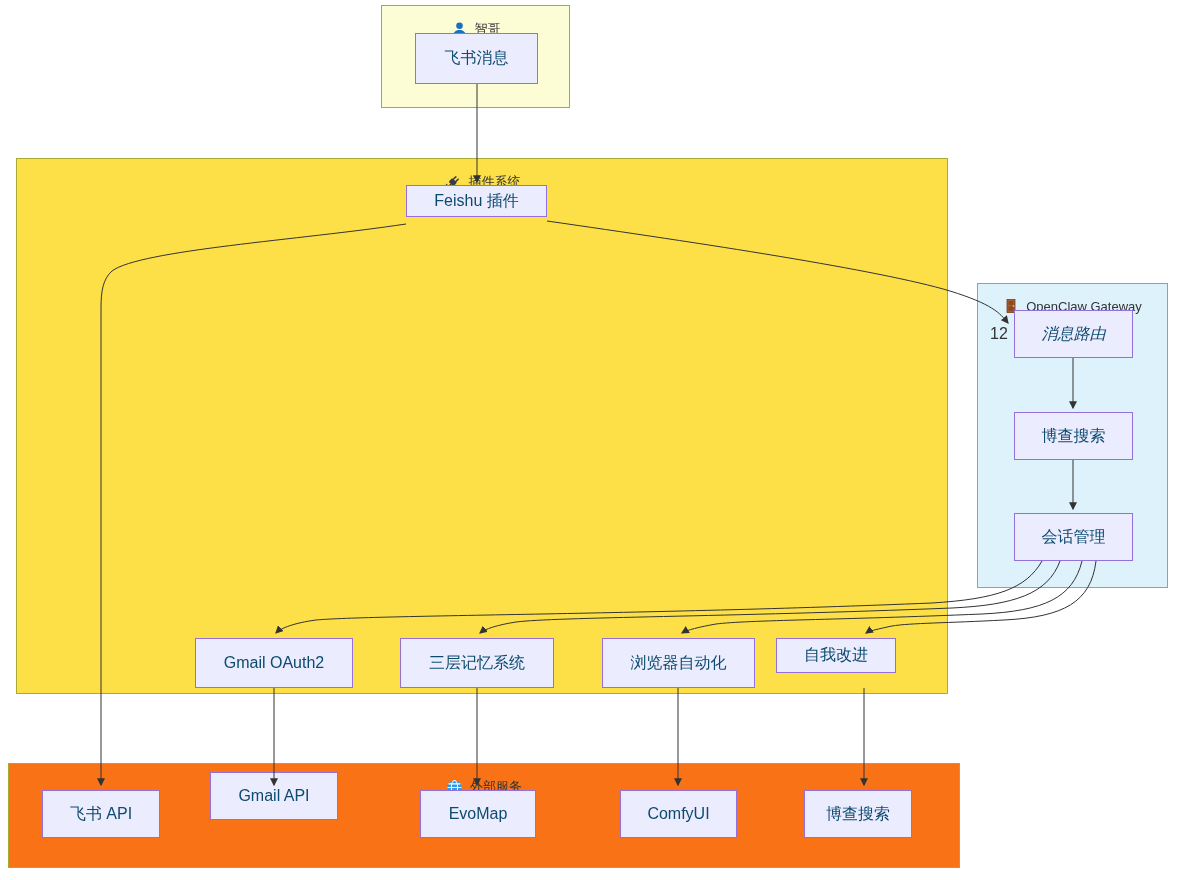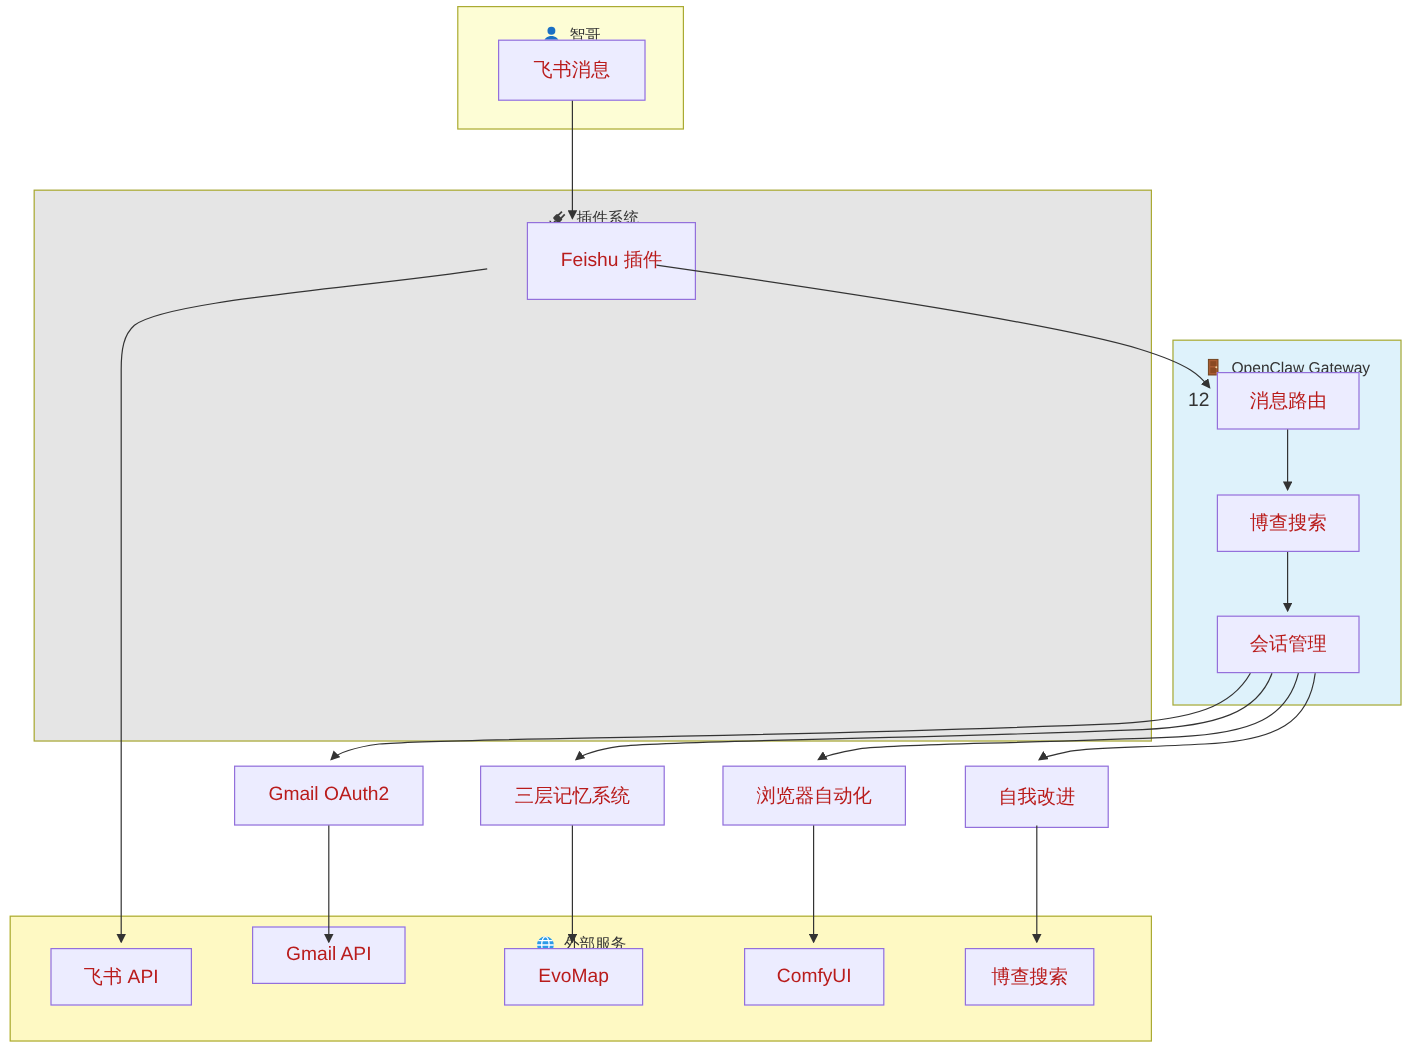--- a/index.html
+++ b/index.html
@@ -3,41 +3,41 @@
 <meta charset="utf-8">
 <style>
   html,body { margin:0; padding:0; background:#ffffff; }
   .canvas {
     position:relative; width:1184px; height:880px;
     font-family:"Liberation Sans","DejaVu Sans",sans-serif;
     color:#333333; overflow:hidden; background:#ffffff;
   }
   .section { position:absolute; border:1px solid #aaaa33; box-sizing:border-box; }
   .sec-user     { left:381px; top:5px;   width:189px; height:103px; background:#fdfdd5; }
-  .sec-plugin   { left:28px;  top:158px; width:932px; height:460px; background:#e5e5e5; }
+  .sec-plugin   { left:16px;  top:158px; width:932px; height:536px; background:#fde047; }
   .sec-gateway  { left:977px; top:283px; width:191px; height:305px; background:#def2fb; }
-  .sec-external { left:8px;   top:763px; width:952px; height:105px; background:#fef9c3; }
+  .sec-external { left:8px;   top:763px; width:952px; height:105px; background:#f97316; }
   .sec-title {
     display:flex; align-items:center; justify-content:center; gap:7px;
     padding-top:14px; font-size:13px; color:#333333;
   }
   .sec-title .icn { display:inline-flex; line-height:0; }
   .node {
     position:absolute; box-sizing:border-box;
     background:#ECECFF; border:1px solid #9370DB;
     display:flex; align-items:center; justify-content:center;
-    font-size:16px; color:#b91c1c; text-align:center; white-space:nowrap;
+    font-size:16px; color:#0c4a6e; text-align:center; white-space:nowrap;
   }
   .n-feishu-msg    { left:415px;  top:33px;  width:123px; height:51px; }
-  .n-feishu-plugin { left:406px;  top:185px; width:141px; height:65px;margin-left:33px; }
+  .n-feishu-plugin { left:406px;  top:185px; width:141px; height:32px; }
   .n-gmail-oauth   { left:195px;  top:638px; width:158px; height:50px; }
   .n-memory        { left:400px;  top:638px; width:154px; height:50px; }
   .n-browser       { left:602px;  top:638px; width:153px; height:50px; }
-  .n-self-improve  { left:804px;  top:638px; width:120px; height:52px; }
-  .n-msg-route     { left:1014px; top:310px; width:119px; height:48px; }
+  .n-self-improve  { left:776px;  top:638px; width:120px; height:35px; }
+  .n-msg-route     { left:1014px; top:310px; width:119px; height:48px;font-style:italic; }
   .n-tool-dispatch { left:1014px; top:412px; width:119px; height:48px; }
   .n-session       { left:1014px; top:513px; width:119px; height:48px; }
   .n-feishu-api    { left:42px;   top:790px; width:118px; height:48px; }
   .n-gmail-api     { left:210px;  top:772px; width:128px; height:48px; }
   .n-evomap        { left:420px;  top:790px; width:116px; height:48px; }
   .n-comfyui       { left:620px;  top:790px; width:117px; height:48px; }
   .n-bocha         { left:804px;  top:790px; width:108px; height:48px; }
   .edges { position:absolute; left:0; top:0; pointer-events:none; }
   .edge-label {
     position:absolute; left:990px; top:307px;

